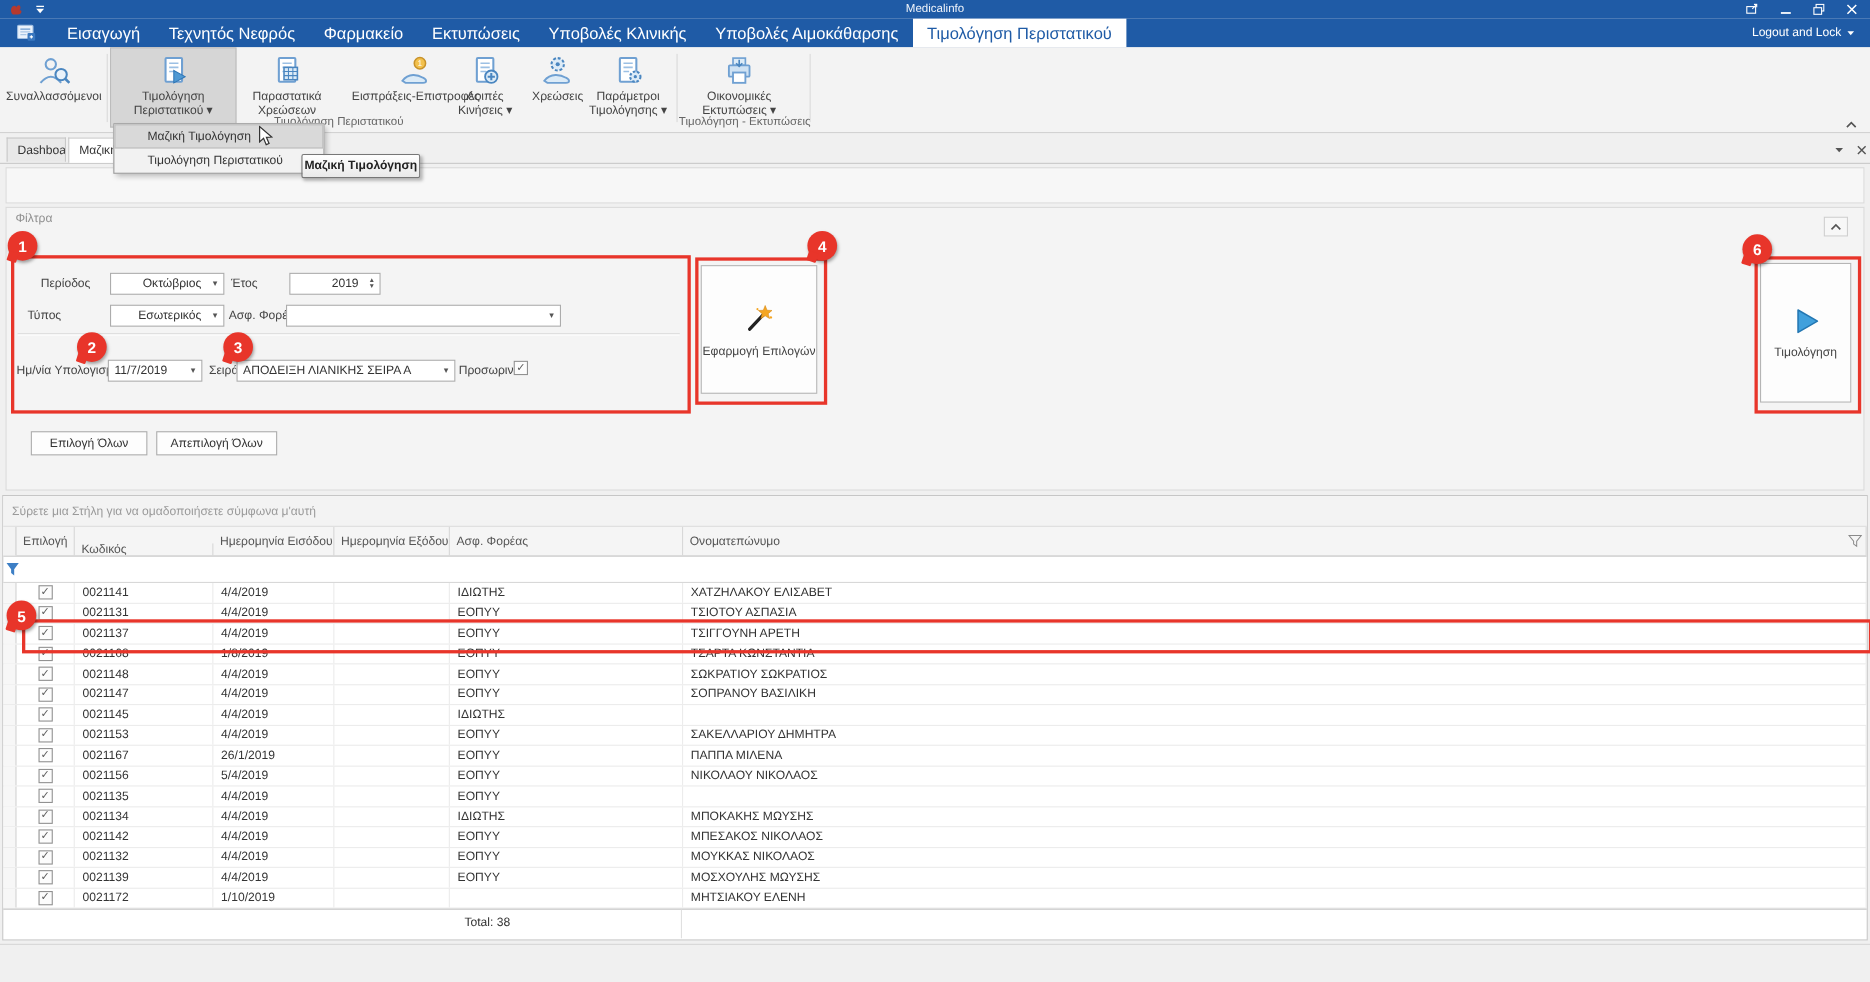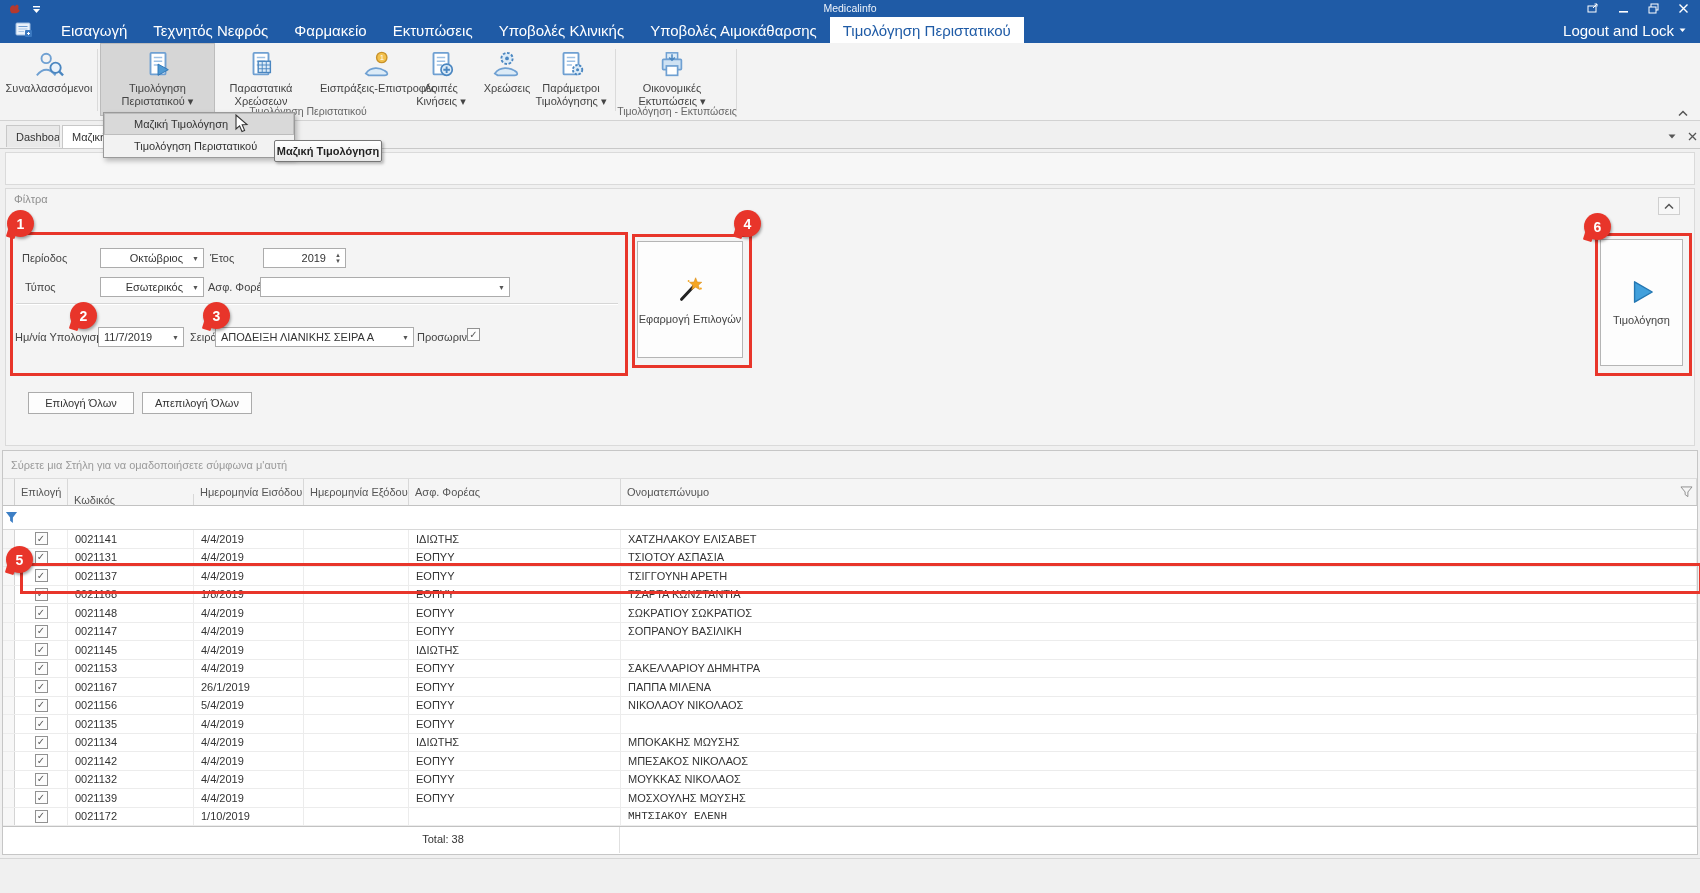--- a/index.html
+++ b/index.html
@@ -9,21 +9,21 @@
   #tb-title{position:absolute;left:0;right:0;top:2px;text-align:center;font-size:10.5px;color:#eef3fa}
   #tb-logo{position:absolute;left:8px;top:2px}
   #qat-arrow{position:absolute;left:32px;top:4px}
   #win-btns{position:absolute;right:2px;top:0;display:flex}
   .win-btn{width:30px;height:17px;display:flex;align-items:center;justify-content:center}
   
   #menubar{position:absolute;left:0;top:17px;width:1700px;height:26px;background:#1f5ba6;display:flex;align-items:stretch}
   #app-icon{width:48px;display:flex;align-items:center;justify-content:center}
   .mtab{padding:0 13px;display:flex;align-items:center;color:#fff;font-size:15px;white-space:nowrap}
   .mtab.active{background:#fff;color:#1f5ba6}
-  #logout{margin-left:auto;display:flex;align-items:center;gap:5px;color:#fff;padding-right:14px;font-size:15px}
+  #logout{margin-left:auto;display:flex;align-items:center;gap:5px;color:#fff;padding-right:14px;font-size:11px}
   
   #ribbon{position:absolute;left:0;top:43px;width:1700px;height:77px;background:#f3f3f3;border-bottom:1px solid #d2d2d2}
   .rbtn{position:absolute;top:3px;height:66px;display:flex;flex-direction:column;align-items:center;color:#444;cursor:default}
   .rbtn .ric{height:34px;display:flex;align-items:flex-end;justify-content:center}
   .rbtn svg{width:30px;height:30px}
   .rbtn .rlabel{text-align:center;line-height:13px;margin-top:2px}
   .rbtn.pressed{background:#d6d6d6;border:1px solid #bcbcbc;top:0;height:69px;padding-top:2px}
   .rsep{position:absolute;top:6px;width:1px;height:62px;background:#dadada}
   .rgroup-label{position:absolute;top:62px;color:#666;font-size:10.5px;text-align:center}
   #ribbon-collapse{position:absolute;left:1674px;top:64px;width:18px;height:12px;display:flex;align-items:center;justify-content:center}
@@ -276,21 +276,21 @@
   <div class="chev-btn" style="right:14px;top:8px">
     <svg width="10" height="7" viewBox="0 0 10 7">
         <polyline points="1,5.5 5,1.5 9,5.5" fill="none" stroke="#555" stroke-width="1.5"></polyline>
       </svg>
   </div>
 </div>
 
 <div class="sep-line" style="left:16px;top:303px;width:602px"></div>
 <div class="sep-line2" style="left:16px;top:304px;width:602px"></div>
 
-<div class="flabel" style="left:22px;top:252px">Περίοδος</div>
+<div class="flabel" style="left:37px;top:252px">Περίοδος</div>
 <div class="combo right" style="left:100px;top:248px;width:104px">
   <span class="val">Οκτώβριος</span>
   <span class="arr">▼</span>
 </div>
 <div class="flabel" style="left:210px;top:252px">Έτος</div>
 <div class="combo right" style="left:263px;top:248px;width:83px">
   <span class="val">2019</span>
   <span class="arrs">
       <span>▲</span>
       <span>▼</span>
@@ -536,21 +536,21 @@
       </div>
       <div class="grow">
         <span class="gc ind" style="width: 12px;"></span>
         <span class="gc cbcell" style="width: 53px;">
           <span class="cb checked"></span>
         </span>
         <span class="gc" style="width: 126px;">0021172</span>
         <span class="gc" style="width: 110px;">1/10/2019</span>
         <span class="gc" style="width: 105px;"></span>
         <span class="gc" style="width: 212px;"></span>
-        <span class="gc" style="flex: 1 1 0%; font-family: Liberation Mono, monospace;">ΜΗΤΣΙΑΚΟΥ ΕΛΕΝΗ</span>
+        <span class="gc" style="flex: 1 1 0%;">ΜΗΤΣΙΑΚΟΥ ΕΛΕΝΗ</span>
       </div>
     </div>
   <div id="gfoot">
     <div id="gfoot-div"></div>
     <span id="gtotal">Total: 38</span>
   </div>
 </div>
 
 <div id="bottombar">
   

